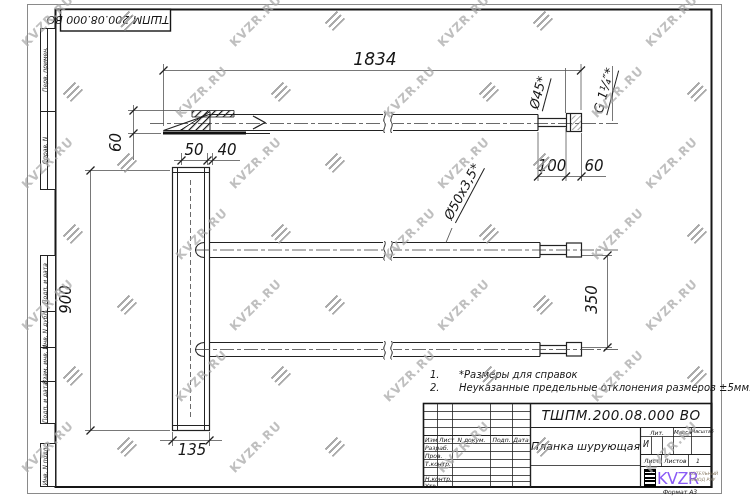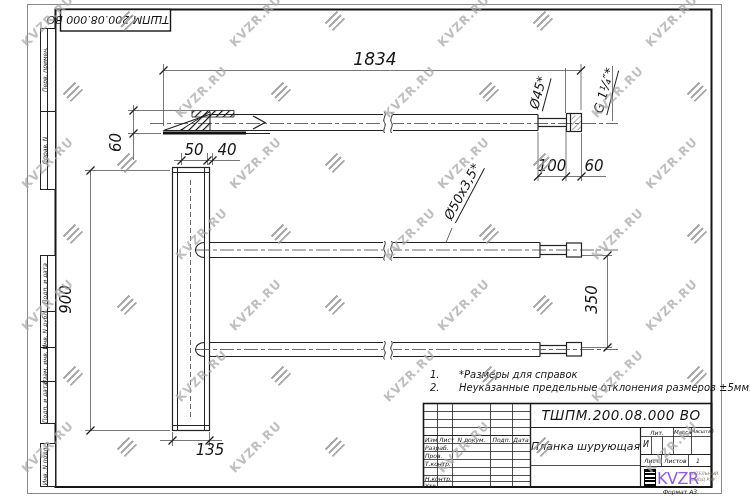--- a/index.html
+++ b/index.html
@@ -205,21 +205,21 @@
 <div class="mlabel" style="left:4px;top:398px;">Подп. и дата</div>
 <div class="mlabel" style="left:4px;top:461px;">Инв. N подл.</div>
 
 <div class="t dim big" style="left:340px;top:51px;width:70px;">1834</div>
 <div class="t dim rot90" style="left:99px;top:135px;width:34px;">60</div>
 <div class="t dim" style="left:178px;top:143px;width:32px;">50</div>
 <div class="t dim" style="left:212px;top:143px;width:30px;">40</div>
 <div class="t dim" style="left:536px;top:159px;width:32px;">100</div>
 <div class="t dim" style="left:580px;top:159px;width:28px;">60</div>
 <div class="t dim rot90" style="left:46px;top:292px;width:40px;">900</div>
-<div class="t dim" style="left:192px;top:443px;width:36px;">135</div>
+<div class="t dim" style="left:174px;top:443px;width:36px;">135</div>
 <div class="t dim rot90" style="left:572px;top:292px;width:40px;">350</div>
 <div class="t dim rot75" style="left:517px;top:86px;width:42px;font-size:13px;"><span class="lead">Ø45*</span></div>
 <div class="t dim rot75" style="left:575px;top:84px;width:58px;font-size:13px;"><span class="lead">G 1¼″*</span></div>
 <div class="t dim rot62" style="left:420px;top:185px;width:84px;font-size:13px;"><span class="lead">Ø50х3,5*</span></div>
 
 <div class="t note" style="left:430px;top:370px;">1.</div>
 <div class="t note" style="left:459px;top:370px;">*Размеры для справок</div>
 <div class="t note" style="left:430px;top:383px;">2.</div>
 <div class="t note" style="left:459px;top:383px;">Неуказанные предельные отклонения размеров ±5мм.</div>
 

